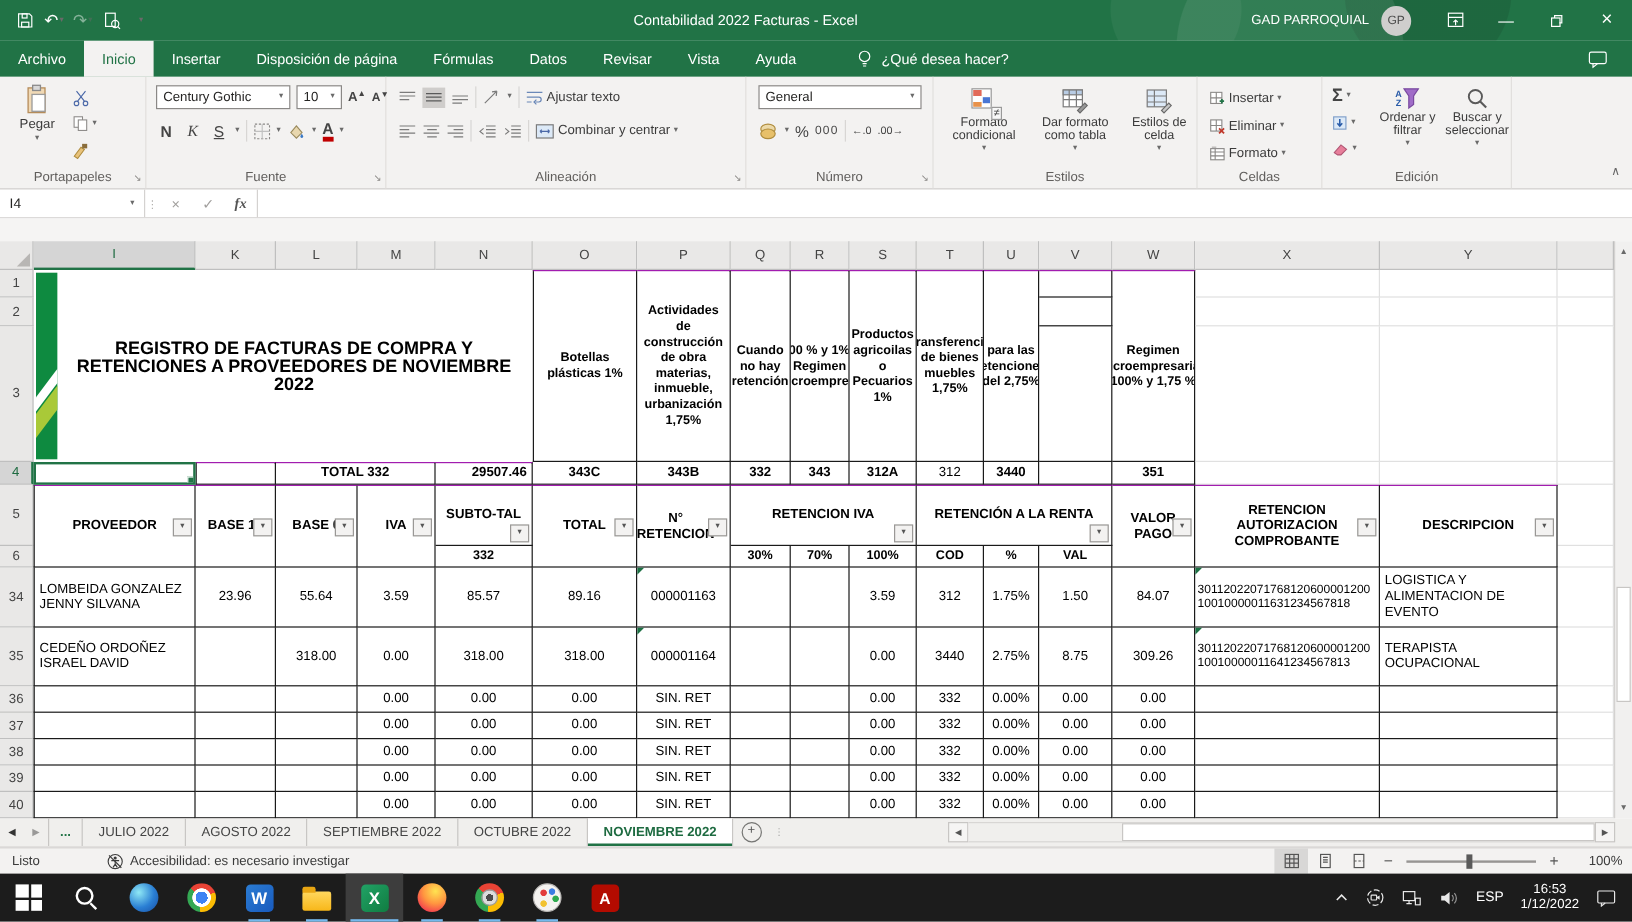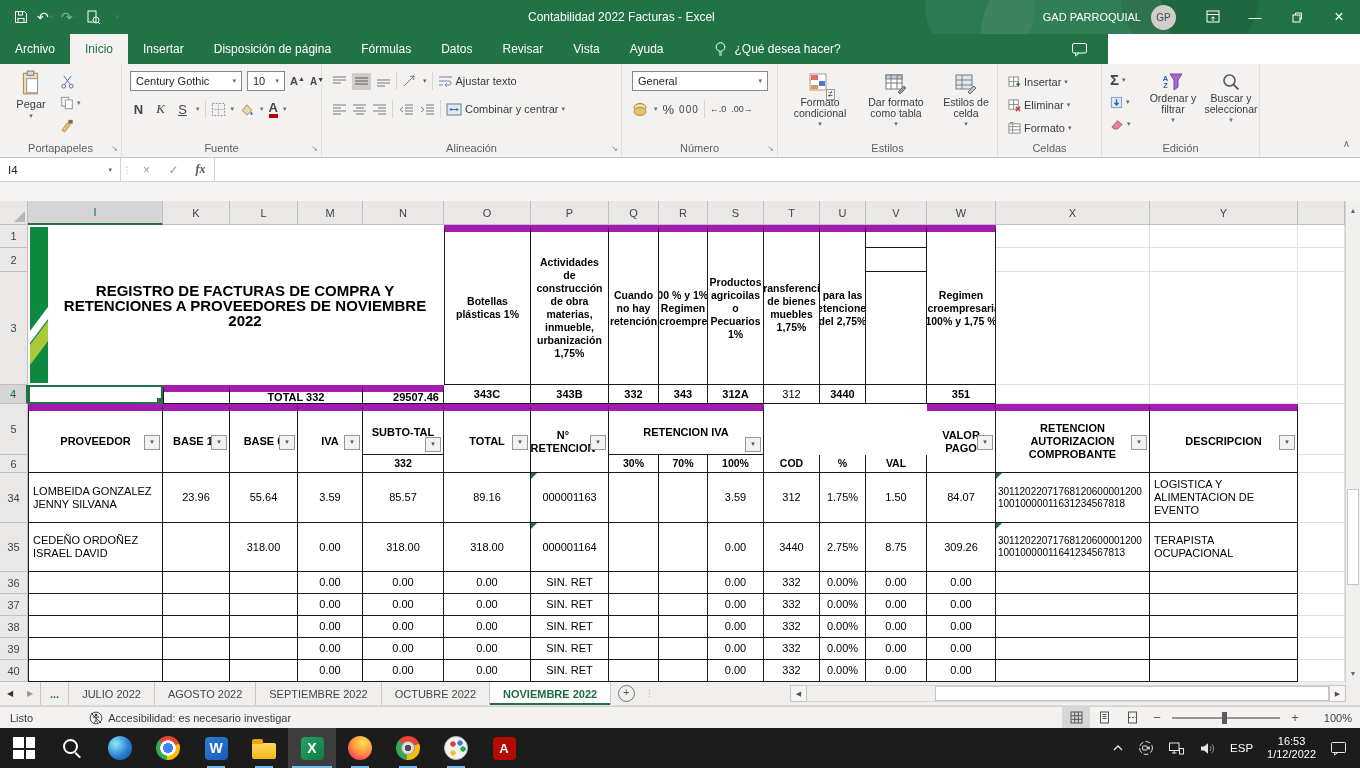--- a/index.html
+++ b/index.html
@@ -15,21 +15,21 @@
   .qbtn{display:inline-flex;align-items:center;justify-content:center;min-width:22px;height:24px;font-size:14px;color:#fff}
   .qbtn .dd{font-size:7px;margin-left:1px}
   .dim{opacity:.45}
   .tb-title{flex:1;text-align:center;font-size:12px;white-space:nowrap}
   .tb-right{display:flex;align-items:center}
   .tb-user{font-size:11px;margin-right:10px}
   .avatar{width:25px;height:25px;border-radius:50%;background:#cfcecd;color:#4a4a4a;font-size:10px;
     display:flex;align-items:center;justify-content:center;margin-right:16px}
   .winbtn{width:42px;height:34px;display:flex;align-items:center;justify-content:center;font-size:13px;color:#fff}
   
-  .menubar{position:absolute;left:0;top:34px;width:1108px;height:30px;background:#217346;display:flex;
+  .menubar{position:absolute;left:0;top:34px;width:1360px;height:30px;background:#217346;display:flex;
     align-items:stretch;color:#fff;font-size:12px}
   .mtab{padding:0 15px;display:flex;align-items:center;white-space:nowrap}
   .mtab.active{background:#f3f2f1;color:#217346}
   .msearch{display:flex;align-items:center;gap:7px;margin-left:36px}
   .mcomment{margin-left:auto;margin-right:20px;display:flex;align-items:center}
   
   .ribbon{position:absolute;left:0;top:64px;width:1360px;height:94px;background:#f3f2f1;
     border-bottom:1px solid #c8c6c4;font-size:11px;color:#3b3b3b;box-sizing:border-box}
   .rg{position:absolute;top:0;height:93px;border-right:1px solid #e1dfdd;box-sizing:border-box}
   .glabel{position:absolute;bottom:3px;left:0;right:0;text-align:center;color:#605e5c;font-size:11px}
@@ -71,21 +71,21 @@
   .corner::after{content:"";position:absolute;right:2px;bottom:2px;border-left:11px solid transparent;border-bottom:11px solid #b8b6b4}
   .colhdr{grid-row:1;grid-column:var(--i);background:#e9e8e7;border-right:1px solid #bfbfbf;border-bottom:1px solid #bfbfbf;
     display:flex;align-items:center;justify-content:center;color:#444;box-sizing:border-box}
   .colhdr.active{background:#d5d5d5;border-bottom:2px solid #217346;color:#1e6b41}
   .rowhdr{grid-column:1;grid-row:var(--i);background:#e9e8e7;border-right:1px solid #bfbfbf;border-bottom:1px solid #bfbfbf;
     display:flex;align-items:center;justify-content:center;color:#444;box-sizing:border-box}
   .rowhdr.active{background:#d5d5d5;border-right:2px solid #217346;color:#1e6b41}
   .cell{position:relative;display:flex;align-items:center;justify-content:center;text-align:center;
     overflow:hidden;box-sizing:border-box;line-height:13px}
   .b{border-right:1px solid #1a1a1a;border-bottom:1px solid #1a1a1a}
-  .bl{border-left:1px solid #1a1a1a}.bt{border-top:7px solid #a21caf}
+  .bl{border-left:1px solid #1a1a1a}.bt{border-top:1px solid #a21caf}
   .gl{border-right:1px solid #e0e0e0;border-bottom:1px solid #e0e0e0}
   .bold{font-weight:bold}
   .cI{grid-column:2}.cK{grid-column:3}.cL{grid-column:4}.cM{grid-column:5}.cN{grid-column:6}.cO{grid-column:7}
   .cP{grid-column:8}.cQ{grid-column:9}.cR{grid-column:10}.cS{grid-column:11}.cT{grid-column:12}.cU{grid-column:13}
   .cV{grid-column:14}.cW{grid-column:15}.cX{grid-column:16}.cY{grid-column:17}.cZ{grid-column:18}
   .r1{grid-row:2}.r2{grid-row:3}.r3{grid-row:4}.r4{grid-row:5}.r5{grid-row:6}.r6{grid-row:7}
   .h2{grid-row-end:span 2}.h3{grid-row-end:span 3}.w2{grid-column-end:span 2}.w3{grid-column-end:span 3}.w5{grid-column-end:span 5}
   .titlecell{font-weight:bold;font-size:15px;line-height:15px;padding:0 12px 0 30px}
   .desc{font-weight:bold;font-size:10.5px;line-height:13px;padding:1px 2px}
   .hdr{font-weight:bold;padding:1px 3px}
@@ -696,20 +696,24 @@
     <span>N° RETENCION</span>
     <span class="flt fltmid">▾</span>
   </div>
   <div class="cell cQ r5 w3 b bt hdr">
     <span>RETENCION IVA</span>
     <span class="flt">▾</span>
   </div>
   <div class="cell cQ r6 b bold" style="font-size:10.5px">30%</div>
   <div class="cell cR r6 b bold" style="font-size:10.5px">70%</div>
   <div class="cell cS r6 b bold" style="font-size:10.5px">100%</div>
+  <div class="cell cT r5 w3 b bt hdr">
+    <span>RETENCIÓN A LA RENTA</span>
+    <span class="flt">▾</span>
+  </div>
   <div class="cell cT r6 b bold" style="font-size:10.5px">COD</div>
   <div class="cell cU r6 b bold" style="font-size:10.5px">%</div>
   <div class="cell cV r6 b bold" style="font-size:10.5px">VAL</div>
   <div class="cell cX r5 h2 b bt hdr">
     <span style="padding:0 14px">RETENCION AUTORIZACION COMPROBANTE</span>
     <span class="flt fltmid">▾</span>
   </div>
   <div class="cell cW r5 h2 b bt hdr">
     <span>VALOR PAGO</span>
     <span class="flt fltmid">▾</span>

